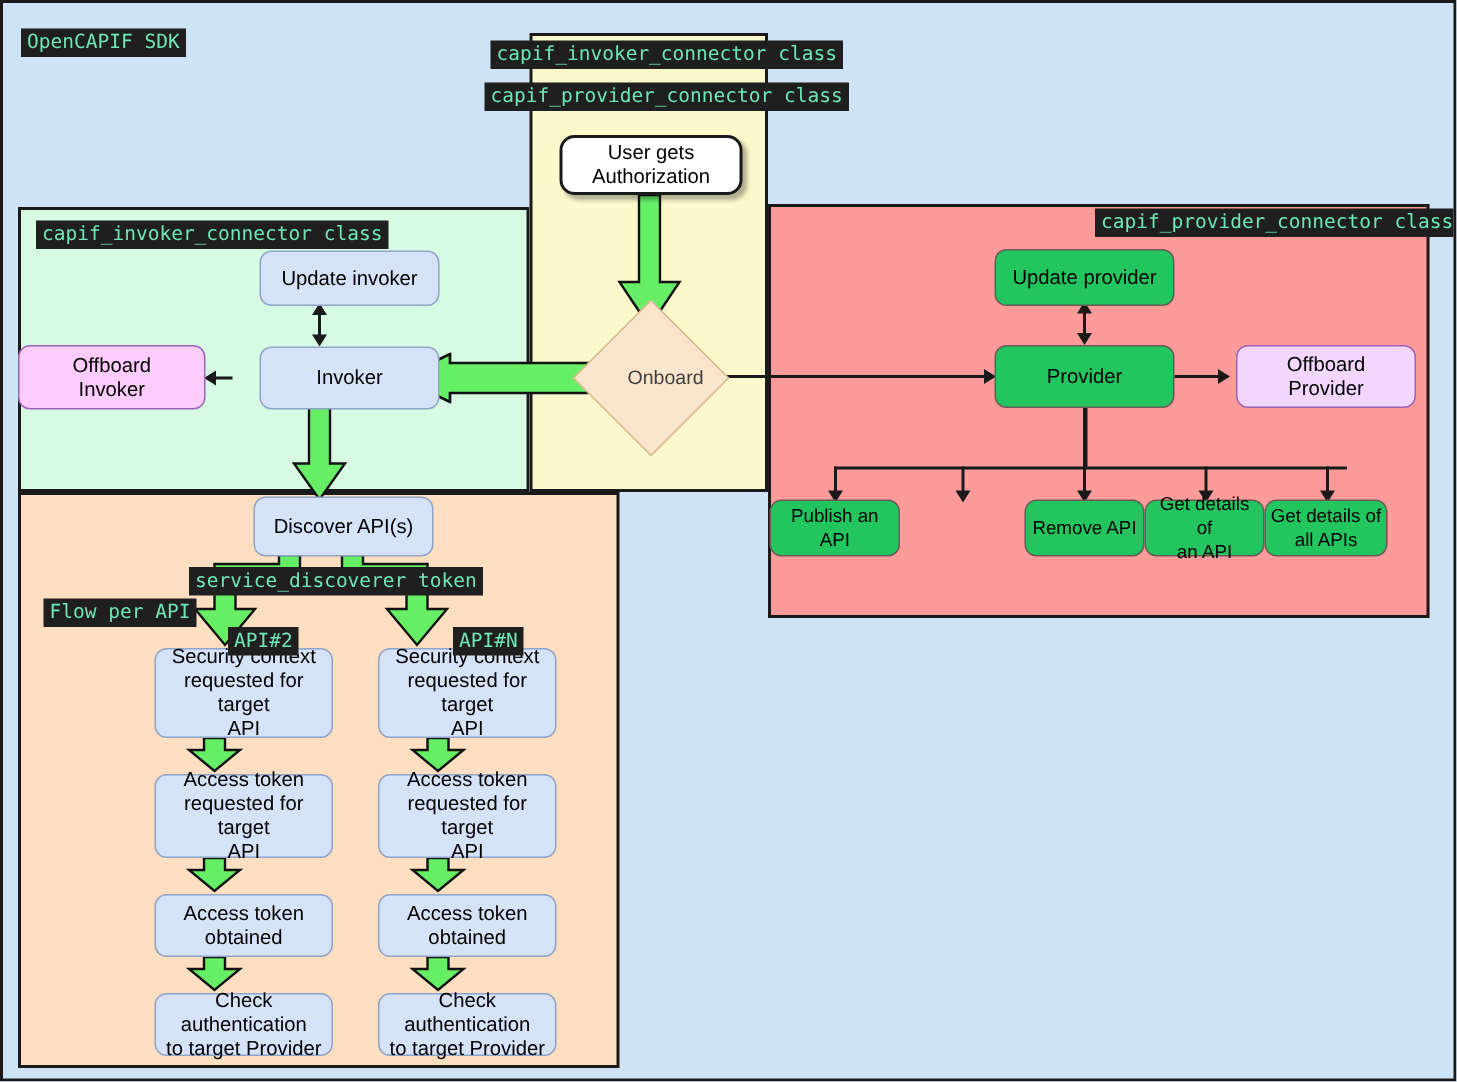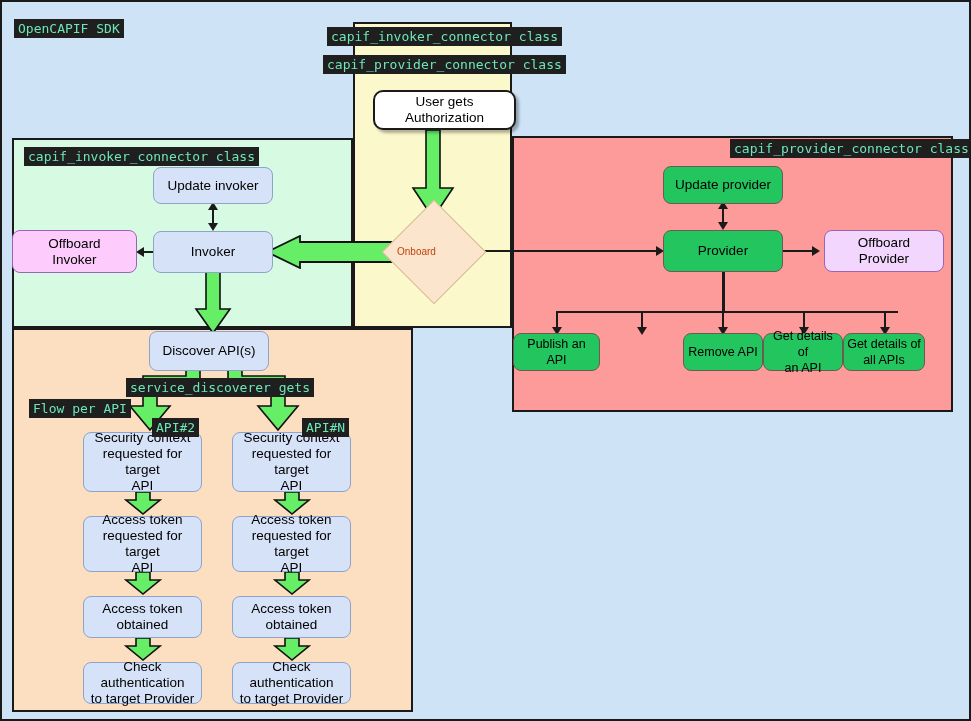--- a/index.html
+++ b/index.html
@@ -41,32 +41,32 @@
     box-sizing:border-box;
     display:flex;align-items:center;justify-content:center;
     text-align:center;
     font-size:13.5px;
     line-height:16px;
     color:#000;
     border-radius:8px;
     z-index:30;
     padding:2px 3px;
   }
-  .n-blue  {background:#d6e2f7;border:1px solid #8ea4c8;}
+  .n-blue  {background:#d6e2f7;border:1px solid #8ea4c8;margin-left:20px;}
   .n-pink  {background:#fdccfd;border:1px solid #9a63b8;}
   .n-peach {background:#22c55e;border:1px solid #6b5b57;}
   .n-lilac {background:#f3d6fd;border:1px solid #9a63b8;}
   .n-white {background:#ffffff;border:2px solid #1a1a1a;border-radius:10px;
             box-shadow:3px 3px 3px rgba(0,0,0,.30);}
 
   
   #node-onboard{
     position:absolute;z-index:30;
-    display:flex;align-items:center;justify-content:flex-start;
-    font-size:10px;color:#c2410c;
+    display:flex;align-items:center;justify-content:flex-end;
+    font-size:13px;color:#404040;
   }
   #node-onboard .dia{
     position:absolute;left:0;top:0;width:100%;height:100%;
     background:#fbe6cd;border:1px solid #d6b98c;
     transform:rotate(45deg);
   }
   #node-onboard span{position:relative;z-index:2;}
 
   
   .ln{position:absolute;background:#1a1a1a;z-index:20;}
@@ -89,26 +89,26 @@
   <div class="panel" id="panel-invoker"></div>
   <div class="panel" id="panel-center"></div>
   <div class="panel" id="panel-provider"></div>
   <div class="panel" id="panel-flow"></div>
 
   <div class="tag" style="left:12px;  top:17px;">OpenCAPIF SDK</div>
   <div class="tag" style="left:325px; top:25px;">capif_invoker_connector class</div>
   <div class="tag" style="left:321px; top:53px;">capif_provider_connector class</div>
   <div class="tag" style="left:22px;  top:145px;">capif_invoker_connector class</div>
   <div class="tag" style="left:728px; top:137px;">capif_provider_connector class</div>
-  <div class="tag" style="left:124px; top:376px;">service_discoverer gets</div>
+  <div class="tag" style="left:124px; top:376px;">service_discoverer token</div>
   <div class="tag" style="left:27px;  top:397px;">Flow per API</div>
   <div class="tag" style="left:150px; top:416px;">API#2</div>
   <div class="tag" style="left:300px; top:416px;">API#N</div>
 
-  <div class="node n-white" style="left:371px;top:88px;width:143px;height:40px;">User gets
+  <div class="node n-white" style="left:371px;top:88px;width:122px;height:40px;">User gets
 Authorization</div>
 
   <svg class="garrow" style="left:409px;top:128px;" width="44" height="90" viewBox="0 0 44 90">
     <polygon points="15,0 29,0 29,58 42,58 22,88 2,58 15,58" fill="#66ee66" stroke="#111" stroke-width="1.6"></polygon>
   </svg>
 
   <div id="node-onboard" style="left:395px;top:213px;width:72px;height:72px;">
     <div class="dia"></div>
     <span>Onboard</span>
   </div>

